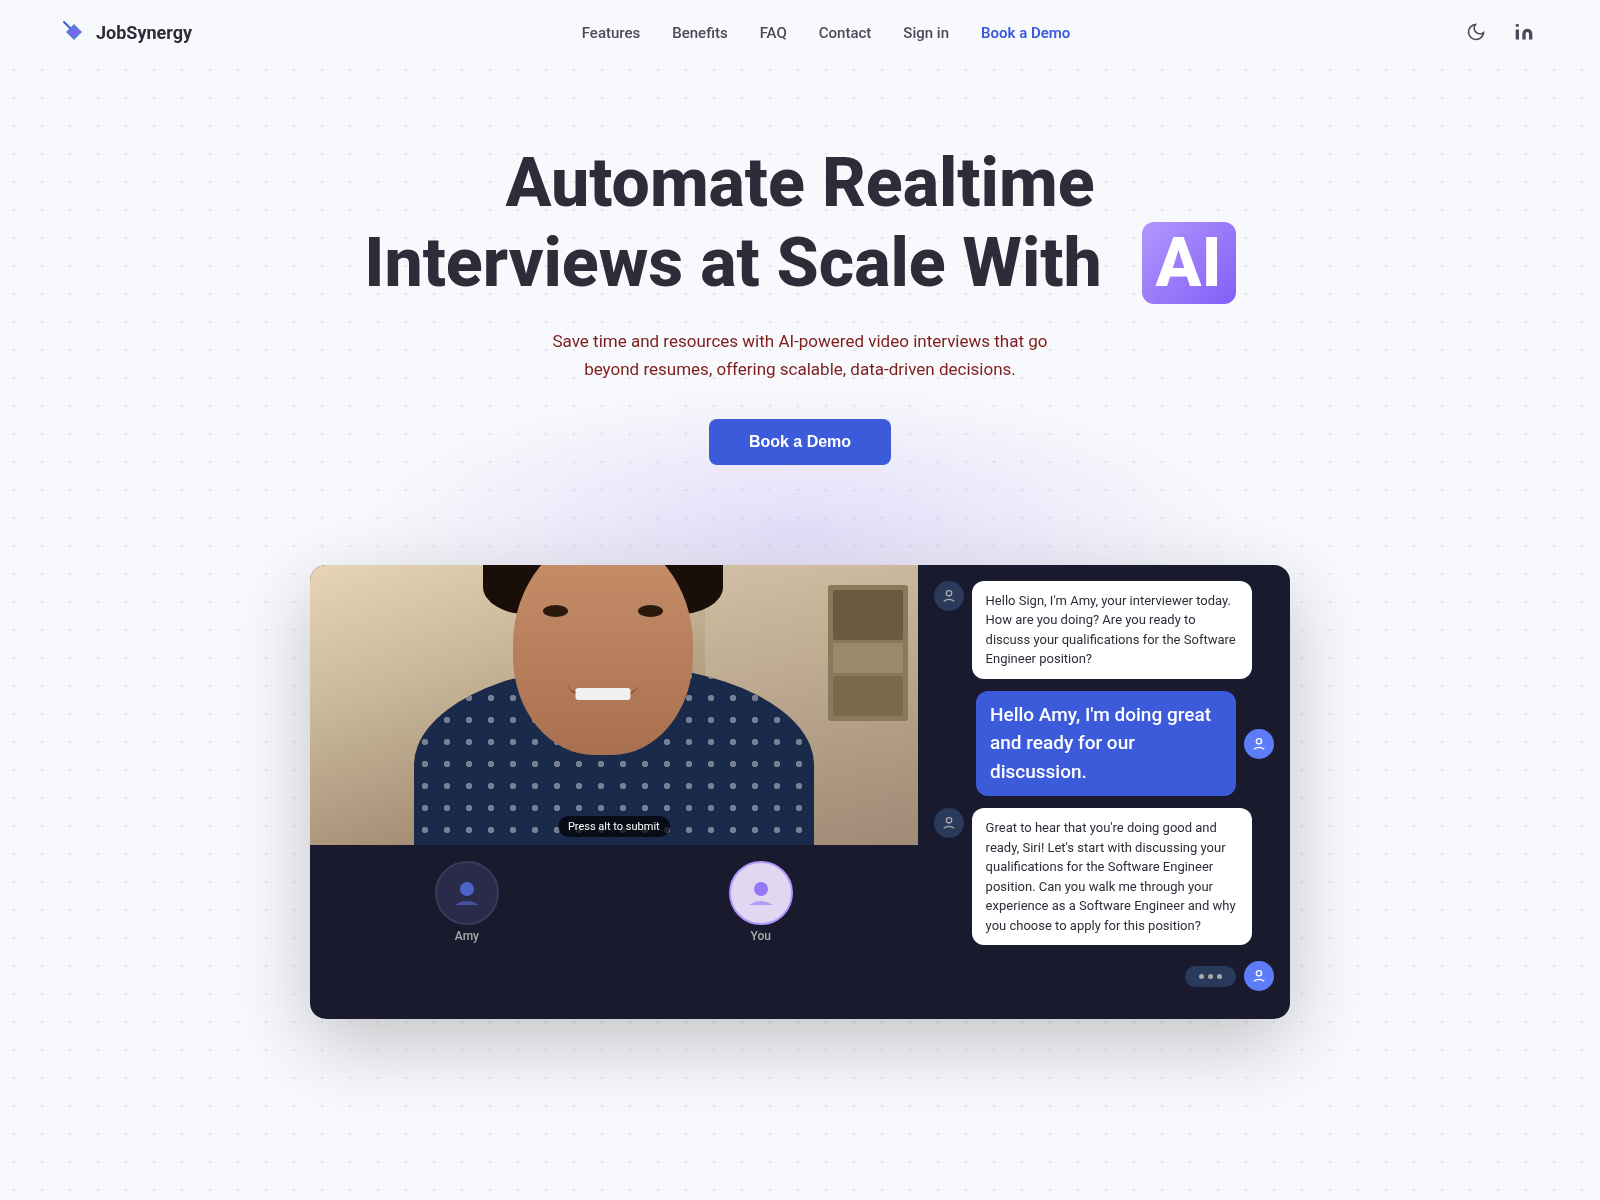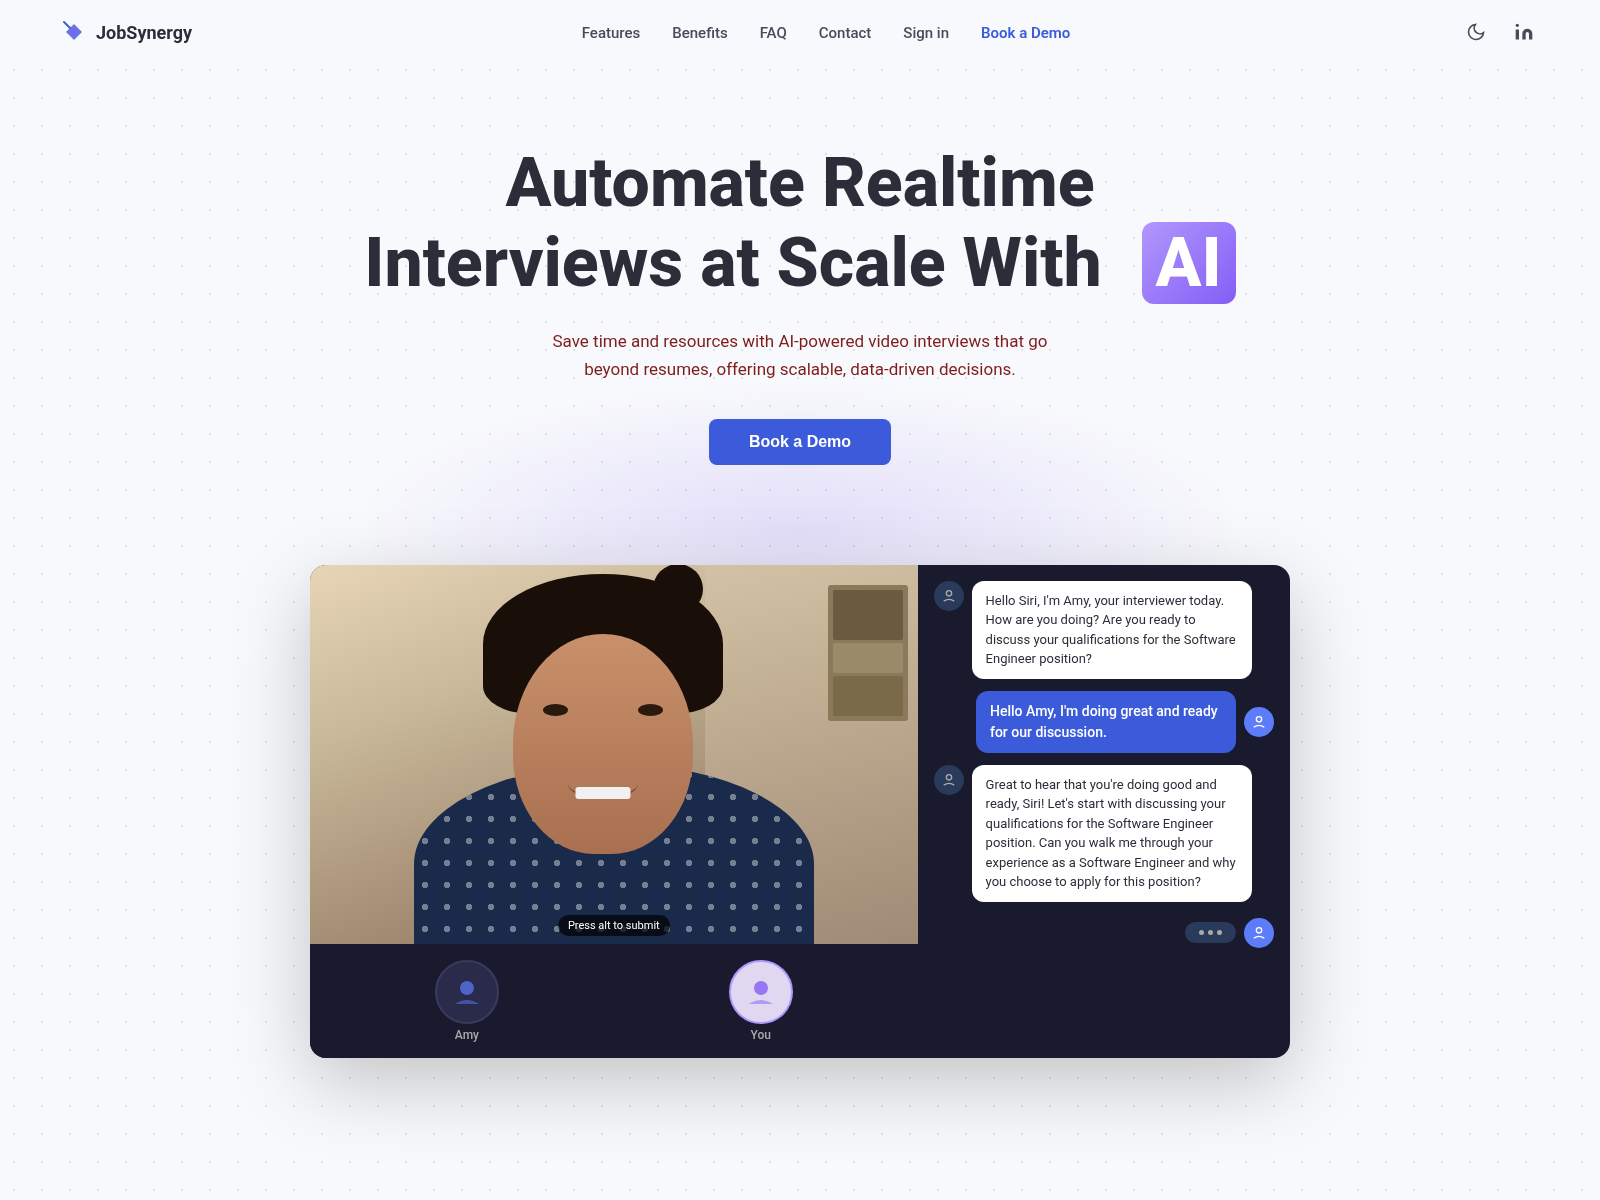--- a/index.html
+++ b/index.html
@@ -152,21 +152,21 @@
     
     .video-panel {
       width: 62%;
       background: #1a1a2e;
       display: flex;
       flex-direction: column;
     }
 
     .video-placeholder {
       width: 100%;
-      height: 379px;
+      height: 280px;
       background: linear-gradient(160deg, #e8d5b7 0%, #c9b89a 30%, #a89278 60%, #7a6455 100%);
       position: relative;
       overflow: hidden;
     }
 
     .body-shape {
       position: absolute;
       bottom: -20px;
       left: 50%;
       transform: translateX(-50%);
@@ -281,21 +281,21 @@
       color: #2d2d3a;
       line-height: 1.5;
       max-width: 280px;
     }
 
     .chat-bubble-user {
       background: #3b5bdb;
       color: #fff;
       border-radius: 12px;
       padding: 10px 14px;
-      font-size: 14px;
+      font-size: 19px;
       line-height: 1.5;
       max-width: 260px;
       font-weight: 500;
     }
 
     .chat-message-right {
       justify-content: flex-end;
       align-items: center;
     }
 
@@ -453,21 +453,21 @@
 
     <div class="chat-panel">
 
       <div class="chat-message">
         <div class="chat-avatar">
           <svg width="16" height="16" viewBox="0 0 24 24" fill="none" stroke="#aaa" stroke-width="2">
             <circle cx="12" cy="8" r="4"></circle>
             <path d="M4 20 Q12 14 20 20"></path>
           </svg>
         </div>
-        <div class="chat-bubble">Hello Siri, I'm Amy, your interviewer today. How are you doing? Are you ready to discuss your qualifications for the Software Engineer position?</div>
+        <div class="chat-bubble">Hello Sign, I'm Amy, your interviewer today. How are you doing? Are you ready to discuss your qualifications for the Software Engineer position?</div>
       </div>
 
       <div class="chat-message chat-message-right">
         <div class="chat-bubble-user">Hello Amy, I'm doing great and ready for our discussion.</div>
         <div class="chat-avatar-right">
           <svg width="16" height="16" viewBox="0 0 24 24" fill="none" stroke="#fff" stroke-width="2">
             <circle cx="12" cy="8" r="4"></circle>
             <path d="M4 20 Q12 14 20 20"></path>
           </svg>
         </div>

